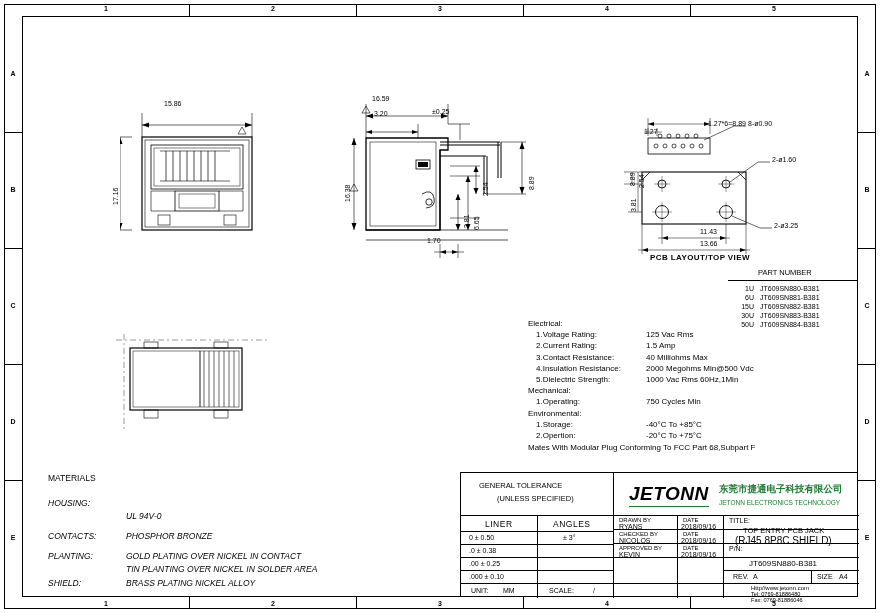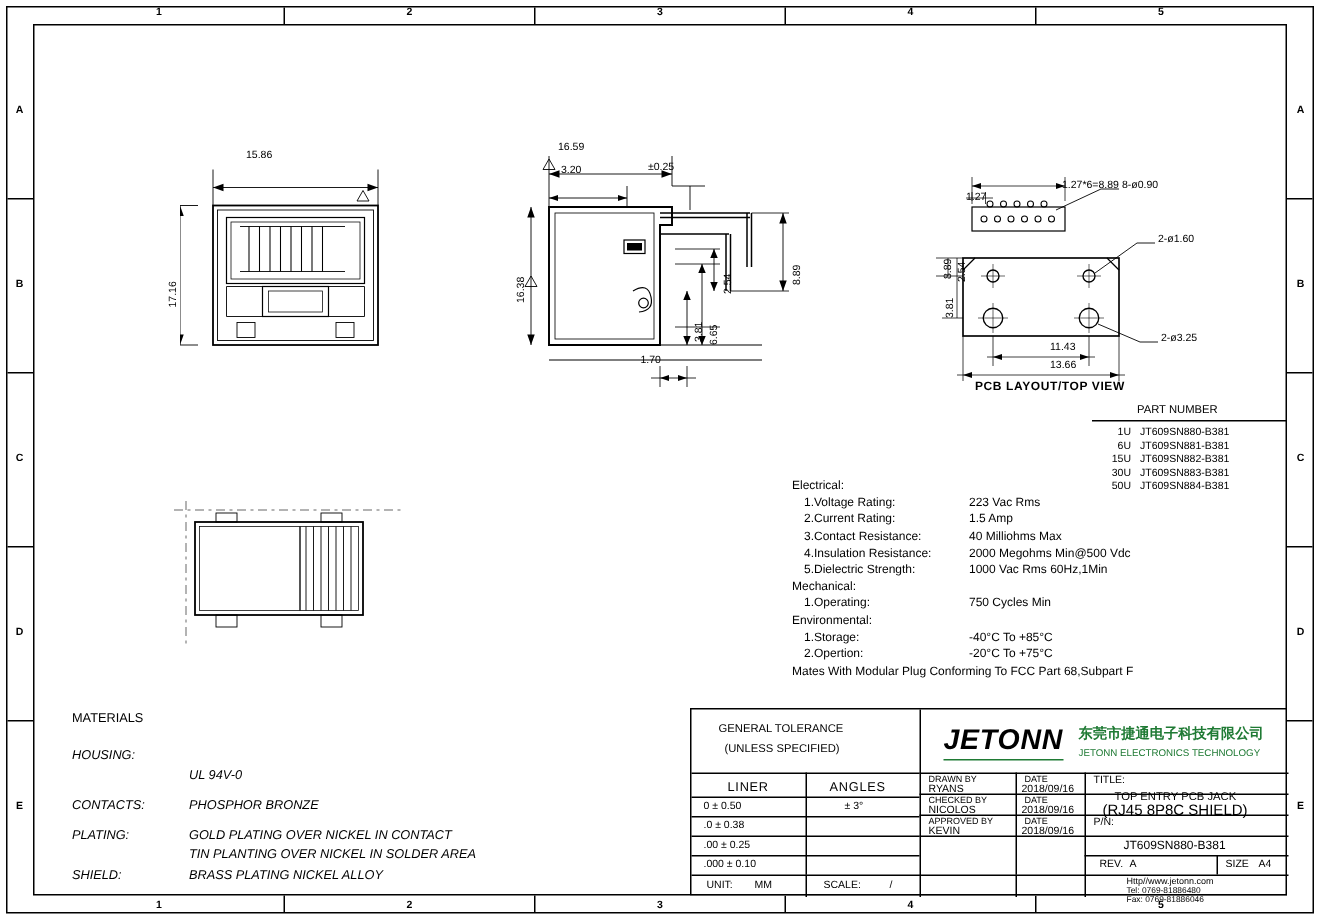--- a/index.html
+++ b/index.html
@@ -426,21 +426,21 @@
       <rect x="34" y="12" width="14" height="6" fill="none" stroke="#000" stroke-width="0.6"></rect>
       <rect x="104" y="12" width="14" height="6" fill="none" stroke="#000" stroke-width="0.6"></rect>
     </svg>
   </div>
 
 
   <div class="specs">
     <div class="hdr">Electrical:</div>
     <div class="row">
       <span class="lbl" style="padding-left:8px;">1.Voltage Rating:</span>
-      <span class="val">223 Vac Rms</span>
+      <span class="val">125 Vac Rms</span>
     </div>
     <div class="row">
       <span class="lbl" style="padding-left:8px;">2.Current Rating:</span>
       <span class="val">1.5 Amp</span>
     </div>
     <div class="row">
       <span class="lbl" style="padding-left:8px;">3.Contact Resistance:</span>
       <span class="val">40 Milliohms Max</span>
     </div>
     <div class="row">
@@ -475,21 +475,21 @@
     </div>
     <div class="nrow">
       <span class="nlbl"></span>
       <span class="nval">UL 94V-0</span>
     </div>
     <div class="nrow" style="margin-top:7px;">
       <span class="nlbl">CONTACTS:</span>
       <span class="nval">PHOSPHOR BRONZE</span>
     </div>
     <div class="nrow" style="margin-top:7px;">
-      <span class="nlbl">PLATING:</span>
+      <span class="nlbl">PLANTING:</span>
       <span class="nval">GOLD PLATING OVER NICKEL IN CONTACT</span>
     </div>
     <div class="nrow">
       <span class="nlbl"></span>
       <span class="nval">TIN PLANTING OVER NICKEL IN SOLDER AREA</span>
     </div>
     <div class="nrow" style="margin-top:1px;">
       <span class="nlbl">SHIELD:</span>
       <span class="nval">BRASS PLATING NICKEL ALLOY</span>
     </div>
@@ -511,21 +511,21 @@
 
     <div class="bl" style="left:152px; top:0; width:1px; height:125px;"></div>
     <div class="bl" style="left:76px; top:42px; width:1px; height:68px;"></div>
     <div class="bl" style="left:216px; top:42px; width:1px; height:68px;"></div>
     <div class="bl" style="left:262px; top:42px; width:1px; height:83px;"></div>
     <div class="bl" style="left:350px; top:97px; width:1px; height:13px;"></div>
     <div class="bl" style="left:76px; top:110px; width:1px; height:15px;"></div>
     <div class="bl" style="left:216px; top:110px; width:1px; height:15px;"></div>
 
     <div class="cell" style="left:18px; top:8px; font-size:7.5px;">GENERAL TOLERANCE</div>
-    <div class="cell" style="left:22px; top:21px; font-size:7.5px;">(UNLESS SPECIFIED)</div>
+    <div class="cell" style="left:36px; top:21px; font-size:7.5px;">(UNLESS SPECIFIED)</div>
 
     <div class="cell" style="left:24px; top:46px; font-size:8.5px; letter-spacing:0.5px;">LINER</div>
     <div class="cell" style="left:92px; top:46px; font-size:8.5px; letter-spacing:0.5px;">ANGLES</div>
 
     <div class="cell" style="left:8px; top:61px;">0    ±  0.50</div>
     <div class="cell" style="left:102px; top:61px;">±  3°</div>
     <div class="cell" style="left:8px; top:74px;">.0    ±  0.38</div>
     <div class="cell" style="left:8px; top:87px;">.00   ±  0.25</div>
     <div class="cell" style="left:8px; top:100px;">.000  ±  0.10</div>
 

